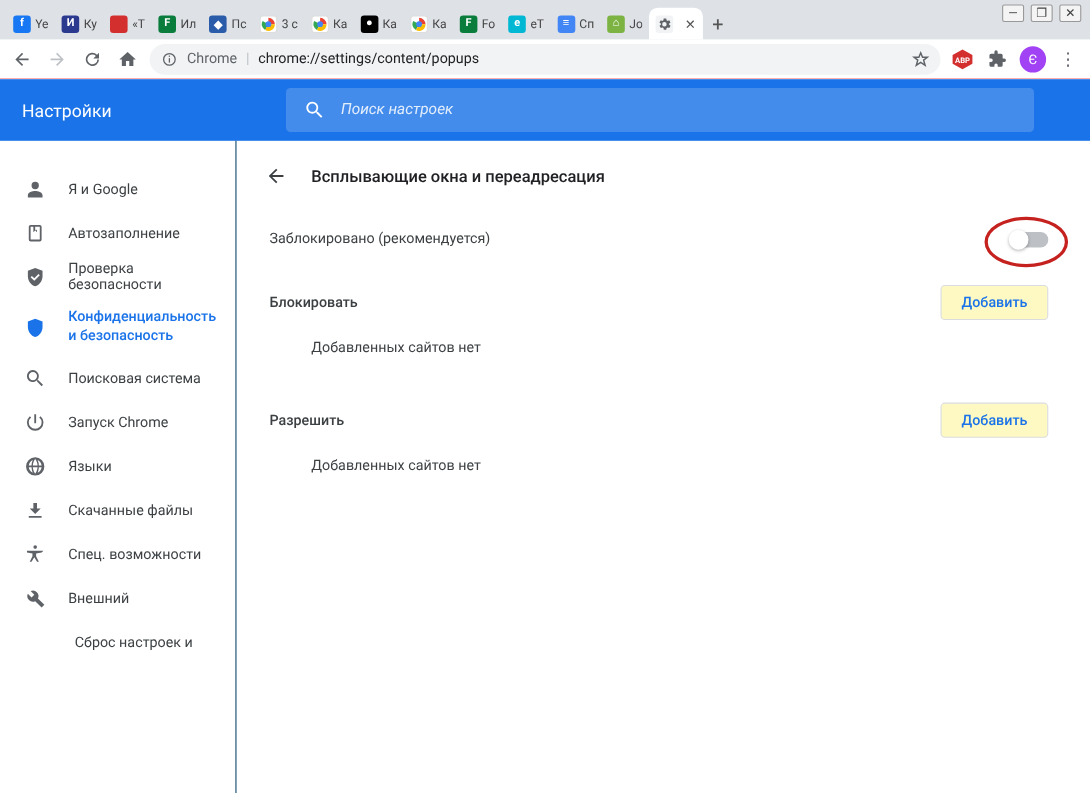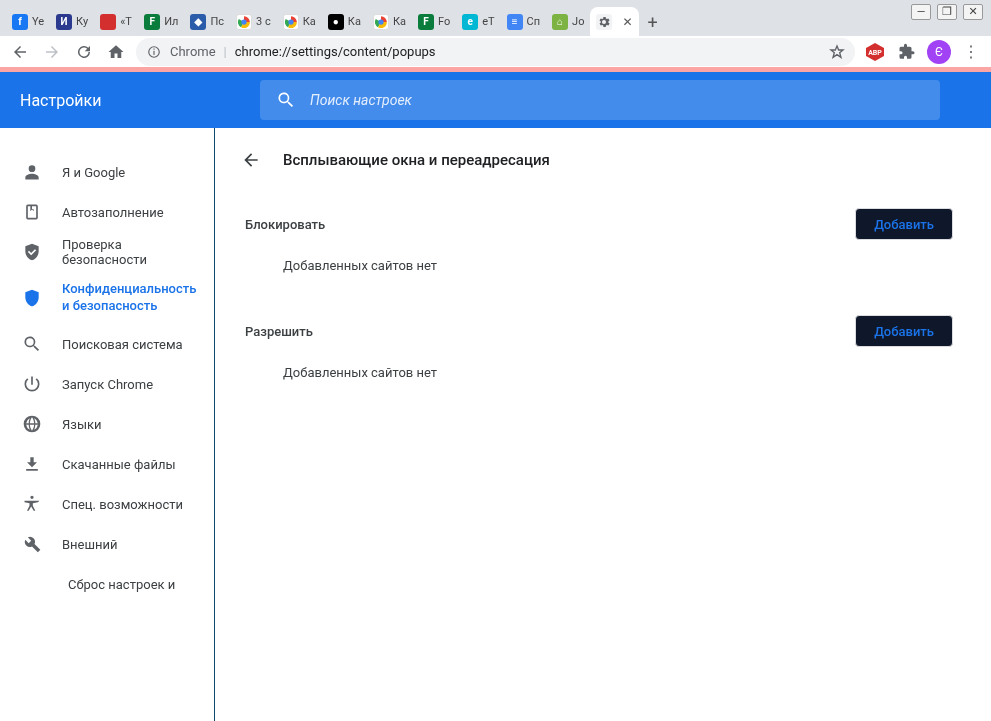--- a/index.html
+++ b/index.html
@@ -12,21 +12,21 @@
   
   .tabstrip { height: 36px; background: #dee1e6; display: flex; align-items: flex-end; padding-left: 6px; padding-top: 6px; }
   .tab { height: 29px; min-width: 44px; max-width: 60px; display: flex; align-items: center; gap: 4px; padding: 0 6px; font-size: 11px; color: #333; border-top-left-radius: 8px; border-top-right-radius: 8px; overflow: hidden; white-space: nowrap; }
   .tab.active { background: #fff; }
   .tab .favicon { width: 16px; height: 16px; flex-shrink: 0; border-radius: 3px; display: flex; align-items: center; justify-content: center; font-size: 10px; color: #fff; font-weight: bold; }
   .tab .tlabel { overflow: hidden; text-overflow: clip; font-size: 11px; color: #444; }
   .tab .close-x { font-size: 12px; color: #555; margin-left: 2px; }
   .newtab { width: 28px; height: 28px; display: flex; align-items: center; justify-content: center; font-size: 18px; color: #555; }
 
   
-  .toolbar { height: 36px; background: #fff; border-bottom: 5px solid #fca5a5; display: flex; align-items: center; padding: 0 8px; gap: 8px; }
+  .toolbar { height: 36px; background: #fff; border-bottom: 1px solid #fca5a5; display: flex; align-items: center; padding: 0 8px; gap: 8px; }
   .navbtn { width: 24px; height: 24px; display: flex; align-items: center; justify-content: center; color: #5f6368; font-size: 16px; }
   .navbtn.disabled { color: #bdc1c6; }
   .omnibox { flex: 1; height: 28px; background: #f1f3f4; border-radius: 14px; display: flex; align-items: center; padding: 0 10px; gap: 8px; font-size: 13px; color: #202124; }
   .omnibox .secure { width: 16px; height: 16px; display:flex; align-items:center; justify-content:center; }
   .omnibox .chrome-label { color: #5f6368; }
   .omnibox .sep { color: #bdc1c6; }
   .omnibox .url { color: #202124; flex:1; }
   .omnibox .star { color: #5f6368; }
   .ext { width: 24px; height: 24px; display:flex; align-items:center; justify-content:center; }
   .avatar { width: 24px; height: 24px; border-radius: 50%; background: #a142f4; color: #fff; font-size: 12px; display:flex; align-items:center; justify-content:center; }
@@ -66,21 +66,21 @@
   .local-search input { border:none; outline:none; font-size:13px; flex:1; }
 
   .setting-row { display:flex; align-items:center; justify-content:space-between; padding: 18px 6px; font-size: 13px; color:#3c4043; }
   .toggle-circle { position:relative; }
   .toggle-annot { position:absolute; width:76px; height:46px; border:3px solid #c5221f; border-radius: 50%; top:-14px; left:-24px; pointer-events:none; }
   .toggle { width: 34px; height: 14px; background: #bdc1c6; border-radius: 7px; position: relative; }
   .toggle .knob { position:absolute; width:18px; height:18px; background:#fff; border-radius:50%; top:-2px; left:-2px; box-shadow: 0 1px 3px rgba(0,0,0,0.3); }
 
   .section-head { display:flex; align-items:center; justify-content:space-between; padding: 16px 6px 0 6px; }
   .section-title { font-size:13px; font-weight:500; color:#3c4043; }
-  .add-btn { height: 32px; padding: 0 18px; border: 1px solid #dadce0; border-radius: 4px; background:#0f172a; color:#1a73e8; font-size:13px; font-weight:500; cursor:pointer; }
+  .add-btn { height: 32px; padding: 0 18px; border: 1px solid #dadce0; border-radius: 4px; background:#fef9c3; color:#1a73e8; font-size:13px; font-weight:500; cursor:pointer; }
   .empty { padding: 18px 6px 26px 44px; font-size:13px; color:#3c4043; }
 
   svg { display:block; }
 </style>
 </head>
 <body>
 
 <div class="window-controls">
   <div class="wbtn">—</div>
   <div class="wbtn">❐</div>
@@ -354,20 +354,29 @@
   <div class="main">
     <div class="card-header">
       <div class="back-arrow">
         <svg width="20" height="20" viewBox="0 0 24 24">
             <path fill="#3c4043" d="M20 11H7.8l5.6-5.6L12 4l-8 8 8 8 1.4-1.4L7.8 13H20z"></path>
           </svg>
       </div>
       <div class="page-heading">Всплывающие окна и переадресация</div>
     </div>
 
+    <div class="setting-row">
+      <span>Заблокировано (рекомендуется)</span>
+      <div class="toggle-circle">
+        <div class="toggle-annot"></div>
+        <div class="toggle">
+          <div class="knob"></div>
+        </div>
+      </div>
+    </div>
 
     <div id="sections">
         <div>
           <div class="section-head">
             <span class="section-title">Блокировать</span>
             <button class="add-btn">Добавить</button>
           </div>
           <div class="empty">Добавленных сайтов нет</div>
         </div>
         <div>

